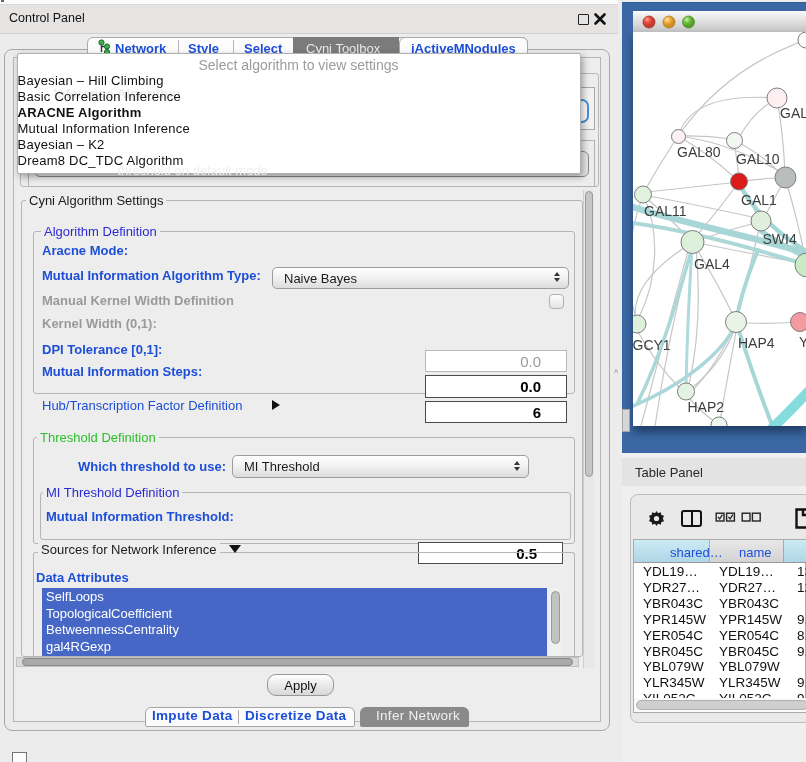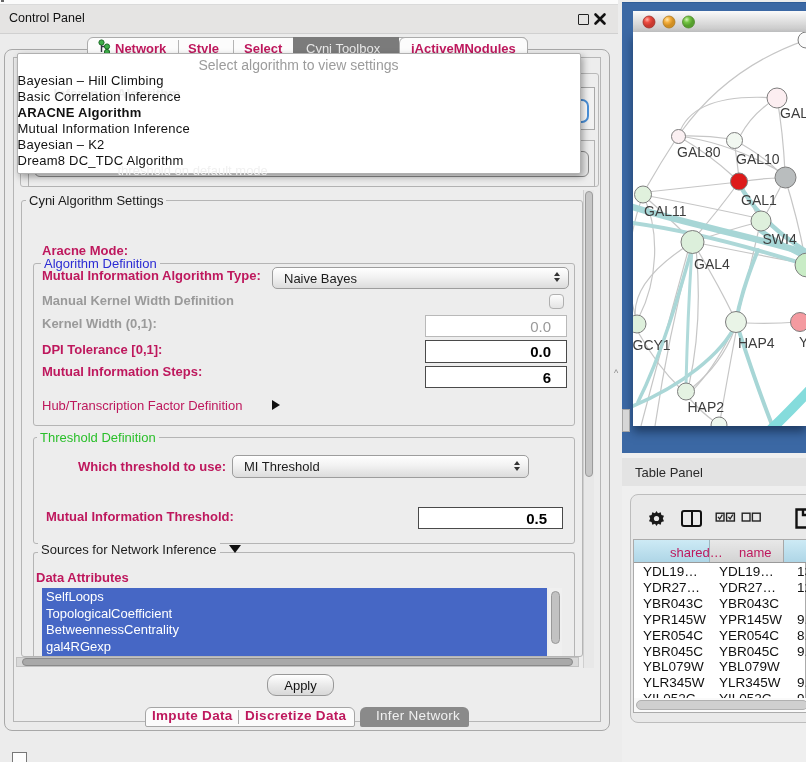--- a/index.html
+++ b/index.html
@@ -1,32 +1,32 @@
 <!DOCTYPE html>
 <html><head>
 <meta charset="utf-8">
 <style>
   html,body{margin:0;padding:0;}
   body{width:806px;height:762px;position:relative;overflow:hidden;
        font-family:"Liberation Sans",sans-serif;background:#ececec;}
   .abs{position:absolute;}
-  .lbl{position:absolute;font-size:13px;color:#be185d;white-space:nowrap;}
+  .lbl{position:absolute;font-size:13px;color:#1d4ed8;white-space:nowrap;}
   .b{font-weight:bold;}
   .gray{color:#9a9a9a;}
   .combo{position:absolute;border:1px solid #9d9d9d;border-radius:5px;
      background:linear-gradient(#ffffff,#f2f2f2 45%,#dcdcdc);}
   .combo .val{position:absolute;left:11px;top:0;bottom:0;display:flex;align-items:center;
      font-size:13px;color:#1c1c1c;}
   .arr{position:absolute;right:7px;width:7px;}
   .arr .up{width:0;height:0;border-left:3.5px solid transparent;border-right:3.5px solid transparent;
      border-bottom:4.5px solid #333;margin-bottom:2px;}
   .arr .dn{width:0;height:0;border-left:3.5px solid transparent;border-right:3.5px solid transparent;
      border-top:4.5px solid #333;}
   .tf{position:absolute;background:#fff;font-size:15px;text-align:right;
-      display:flex;align-items:center;justify-content:flex-end;padding-right:15px;box-sizing:border-box;}
+      display:flex;align-items:center;justify-content:flex-end;padding-right:25px;box-sizing:border-box;margin-top:35px;}
   .grp{position:absolute;border:1px solid #b5b5b5;border-radius:3px;}
   .grp .t{position:absolute;top:-8px;left:7px;background:#ededed;padding:0 3px;font-size:13px;white-space:nowrap;}
 </style>
 </head>
 <body>
 
 <div class="abs" style="left:0;top:0;width:618px;height:762px;background:#ececec;">
   <div class="abs" style="left:0;top:0;width:618px;height:4px;background:#fbfbfb;border-bottom:1px solid #dadada;"></div>
   <div class="abs" style="left:1px;top:0;width:3px;height:2px;background:#666;"></div>
   <div class="abs" style="left:0;top:5px;width:618px;height:28px;background:#e5e4e3;border-bottom:1px solid #d0d0d0;"></div>
@@ -64,21 +64,21 @@
   <div class="abs" style="left:28px;top:140px;width:567px;height:47px;border:1px solid #b2b2b2;background:#ededed;box-sizing:border-box;"></div>
   <div class="abs" style="left:34px;top:151px;width:555px;height:26px;border:1.5px solid #8a8a8a;border-radius:6px;background:#e8e8e8;box-sizing:border-box;"></div>
 
   <div class="abs" style="left:583px;top:190px;width:11px;height:478px;background:#e8e8e8;border-left:1px solid #cfcfcf;box-sizing:border-box;"></div>
   <div class="abs" style="left:584.5px;top:191px;width:8.5px;height:286px;background:#c6c6c6;border:1px solid #9b9b9b;border-radius:4.5px;box-sizing:border-box;"></div>
 
   <div class="grp" style="left:21px;top:200px;width:560px;height:455px;">
     <div class="t" style="color:#1c1c1c;left:4px;">Cyni Algorithm Settings</div>
   </div>
 
-  <div class="grp" style="left:33px;top:231px;width:540px;height:161px;margin-top:32px;">
+  <div class="grp" style="left:33px;top:231px;width:540px;height:161px;">
     <div class="t" style="color:#2b2bd4;">Algorithm Definition</div>
   </div>
   <div class="lbl b" style="left:42px;top:243px;">Aracne Mode:</div>
   <div class="lbl b" style="left:42px;top:268px;">Mutual Information Algorithm Type:</div>
   <div class="combo" style="left:272px;top:267px;width:295px;height:20px;">
     <div class="val">Naive Bayes</div>
     <div class="arr" style="top:4px;">
         <div class="up"></div>
         <div class="dn"></div>
       </div>
@@ -100,20 +100,23 @@
   </div>
   <div class="lbl b" style="left:78px;top:459px;">Which threshold to use:</div>
   <div class="combo" style="left:232px;top:455px;width:295px;height:21px;">
     <div class="val">MI Threshold</div>
     <div class="arr" style="top:4.5px;">
         <div class="up"></div>
         <div class="dn"></div>
       </div>
   </div>
 
+  <div class="grp" style="left:40px;top:492px;width:529px;height:46px;">
+    <div class="t" style="color:#2b2bd4;left:2px;">MI Threshold Definition</div>
+  </div>
   <div class="lbl b" style="left:46px;top:509px;">Mutual Information Threshold:</div>
   <div class="tf b" style="left:418px;top:507px;width:145px;height:22px;border:1.5px solid #4a4a4a;color:#000;">0.5</div>
 
   <div class="grp" style="left:33px;top:552px;width:540px;height:105px;border-bottom:none;border-radius:3px 3px 0 0;">
     <div class="t" style="color:#1c1c1c;top:-11px;left:4px;">Sources for Network Inference</div>
   </div>
   <div class="abs" style="left:229px;top:545px;width:0;height:0;border-left:6px solid transparent;border-right:6px solid transparent;border-top:8px solid #111;"></div>
   <div class="lbl b" style="left:36px;top:570px;">Data Attributes</div>
   <div class="abs" style="left:42px;top:588px;width:505px;height:68px;background:#4667c5;"></div>
   <div class="lbl" style="left:46px;top:589px;color:#fff;">SelfLoops</div>

